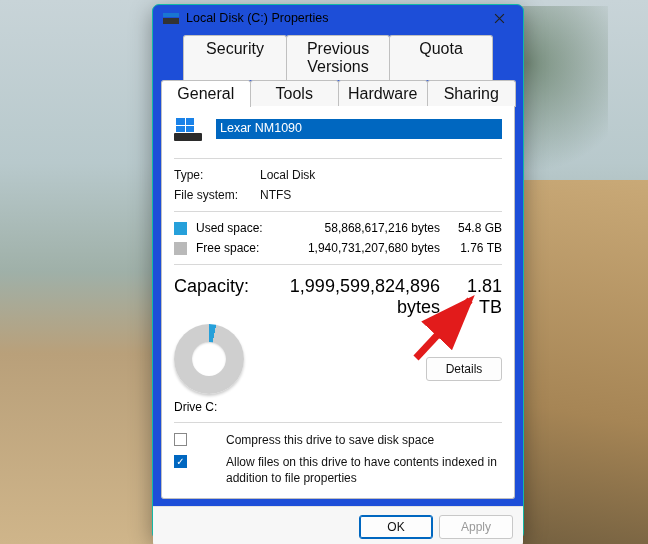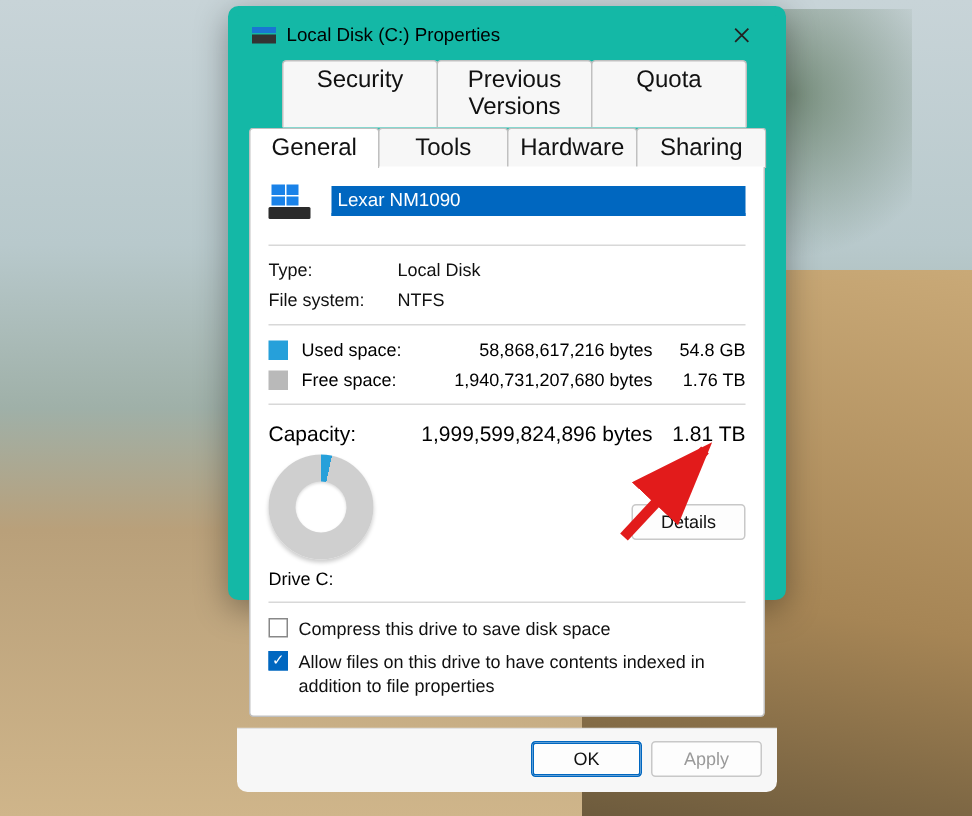--- a/index.html
+++ b/index.html
@@ -8,23 +8,23 @@
     background: linear-gradient(to bottom, #c8d4d8 0%, #b8c9cc 30%, #9fb0a8 50%, #b9a07a 65%, #cfb58a 100%);
     position: relative;
   }
   
   .bg-cliff { position:absolute; right:0; top:180px; width:260px; height:364px; background:linear-gradient(190deg,#c9a977,#a68555 60%,#6d5b3d); border-top-left-radius:80px 140px; filter:blur(.3px); }
   .bg-tree { position:absolute; right:40px; top:6px; width:160px; height:190px; background:radial-gradient(circle at 50% 30%, rgba(60,90,55,.55), rgba(60,90,55,0) 70%); }
   .bg-village { position:absolute; right:200px; top:60px; width:120px; height:80px; background:rgba(180,175,160,.4); border-radius:6px; }
 
   .window {
     position: absolute; left: 152px; top: 4px;
-    width: 372px; height: 396px;
-    background: #14b8a6;
-    border: 6px solid #14b8a6;
+    width: 372px; height: 536px;
+    background: #1d4ed8;
+    border: 1px solid #14b8a6;
     border-radius: 7px;
     box-shadow: 0 6px 22px rgba(0,0,0,.35);
     display: flex; flex-direction: column;
   }
   .titlebar { height: 32px; display:flex; align-items:center; padding:0 6px 0 10px; }
   .titlebar .ticon { width:16px; height:11px; margin-right:7px; position:relative; }
   .ticon .top { position:absolute; left:0; top:0; width:16px; height:4px; background:#1976d2; }
   .ticon .bot { position:absolute; left:0; top:5px; width:16px; height:6px; background:#333; }
   .titlebar .title { flex:1; font-size:12.5px; color:#000; }
   .close { width:36px; height:26px; display:flex; align-items:center; justify-content:center; color:#222; border-radius:4px; }
@@ -66,39 +66,39 @@
   .kv { display:flex; padding:3px 0; font-size:12px; color:#111; }
   .kv .k { width:86px; }
   .space-row { display:flex; align-items:center; padding:3px 0; font-size:12px; }
   .sq { width:13px; height:13px; margin-right:9px; }
   .sq.used { background:#26a0da; }
   .sq.free { background:#b9b9b9; }
   .space-row .label { width:72px; }
   .space-row .bytes { flex:1; text-align:right; padding-right:6px; }
   .space-row .hr-val { width:56px; text-align:right; }
 
-  .cap-row { display:flex; padding:5px 0 2px 0; font-size:14px; }
+  .cap-row { display:flex; padding:5px 0 2px 0; font-size:18px; }
   .cap-row .k { width:94px; padding-left:0; }
   .cap-row .bytes { flex:1; text-align:right; padding-right:6px; }
   .cap-row .hr-val { width:56px; text-align:right; }
 
   .chart-wrap { display:flex; align-items:center; gap:8px; margin-top:4px; }
   .donut-col { flex:1; display:flex; flex-direction:column; align-items:flex-start; gap:6px; }
   .donut { width:70px; height:70px; border-radius:50%; position:relative;
     background: conic-gradient(#26a0da 0deg 12deg, #cfcfcf 12deg 360deg);
     box-shadow: 0 2px 3px rgba(0,0,0,.2);
   }
   .donut::after { content:""; position:absolute; left:18px; top:18px; width:34px; height:34px; background:#fff; border-radius:50%; box-shadow: inset 0 1px 2px rgba(0,0,0,.15); }
   .drive-label { font-size:12px; }
   .details-btn { width:76px; }
 
   .checkbox-row { display:flex; align-items:flex-start; gap:7px; padding:3px 0; font-size:12px; color:#111; }
   .cbox { width:13px; height:13px; border:1px solid #888; background:#fff; margin-top:1px; flex:none; display:flex; align-items:center; justify-content:center; }
   .cbox.checked { background:#0067c0; border-color:#0067c0; color:#fff; font-size:10px; line-height:1; }
-  .checkbox-row .cblabel { flex:1; line-height:1.35; }
+  .checkbox-row .cblabel { flex:1; line-height:1.35;margin-left:32px; }
 
   .button-row { display:flex; justify-content:flex-end; gap:6px; padding:8px 10px 10px 0; border-top:1px solid #e2e2e2; background:#f7f7f7; border-bottom-left-radius:7px; border-bottom-right-radius:7px;}
   .btn { min-width:74px; padding:4px 10px; font-size:12px; background:#fdfdfd; border:1px solid #c8c8c8; border-radius:3px; text-align:center; color:#111; }
   .btn.default { border-color:#0067c0; box-shadow: inset 0 0 0 1px #0067c0; }
   .btn.disabled { color:#9a9a9a; }
 
   .arrow { position:absolute; pointer-events:none; }
 </style>
 </head>
 <body>

